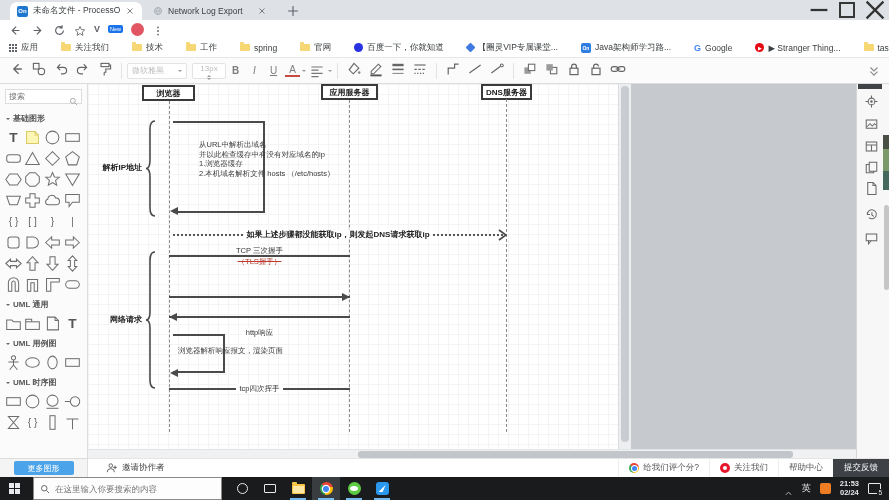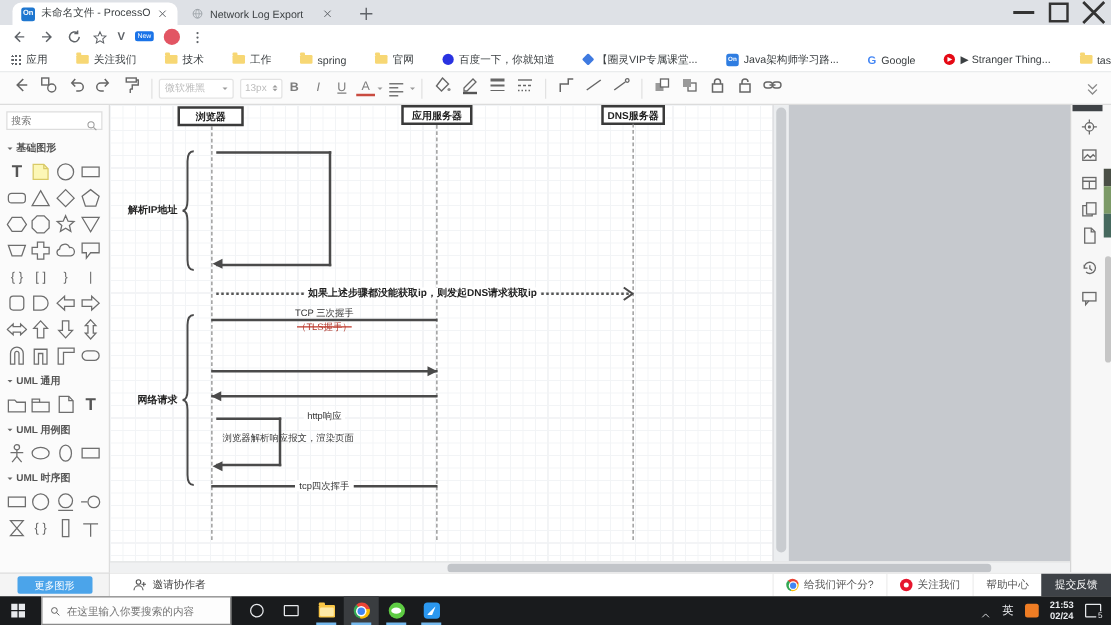--- a/index.html
+++ b/index.html
@@ -46,21 +46,21 @@
   .ic-gem{width:7px;height:7px;background:#3f7ae0;transform:rotate(45deg);display:inline-block;border-radius:1px;}
   .ic-on{width:10px;height:10px;background:#2f7de1;color:#fff;font-size:5px;font-weight:bold;border-radius:2px;display:inline-flex;align-items:center;justify-content:center;}
   .ic-g{font-size:9px;font-weight:bold;color:#4285f4;}
   .ic-play{width:9px;height:9px;border-radius:50%;background:#e50914;color:#fff;font-size:5px;display:inline-flex;align-items:center;justify-content:center;}
 
   
   .potoolbar{left:0;top:58px;width:889px;height:26px;background:#fbfbfb;border-bottom:1px solid #dcdcdc;display:flex;align-items:center;padding-left:6px;}
   .tbtn{width:16px;height:16px;margin:0 3px;display:inline-flex;align-items:center;justify-content:center;}
   .tsep{width:1px;height:16px;background:#e2e2e2;margin:0 5px;}
   .fontsel{width:60px;height:16px;border:1px solid #e3e3e3;border-radius:2px;background:#fff;color:#bcbcbc;font-size:8px;display:flex;align-items:center;padding:0 4px;justify-content:space-between;}
-  .sizesel{width:34px;height:16px;border:1px solid #e3e3e3;border-radius:2px;background:#fff;color:#bcbcbc;font-size:8px;display:flex;align-items:center;padding:0 3px;justify-content:space-between;margin-left:5px;}
+  .sizesel{width:34px;height:16px;border:1px solid #e3e3e3;border-radius:2px;background:#fff;color:#bcbcbc;font-size:8px;display:flex;align-items:center;padding:0 3px;justify-content:space-between;margin-left:5px;flex-direction:column;}
   .car{width:0;height:0;border:2.5px solid transparent;border-top-color:#9a9a9a;margin-top:3px;}
   .stepper{display:flex;flex-direction:column;gap:1px;}
   .stepper .up{width:0;height:0;border:2.5px solid transparent;border-bottom-color:#9a9a9a;}
   .stepper .dn{width:0;height:0;border:2.5px solid transparent;border-top-color:#9a9a9a;}
   .txtbtn{font-size:10px;color:#7d7d7d;width:15px;text-align:center;margin:0 2px;}
   .ubar{text-decoration:underline;}
   .fcolA{border-bottom:2px solid #c94b40;line-height:10px;}
   .collapse-r{position:absolute;right:8px;top:64px;width:14px;height:14px;}
 
   
@@ -122,21 +122,21 @@
   .stitem .cicon{width:10px;height:10px;border-radius:50%;background:conic-gradient(from -45deg,#ea4335 0 120deg,#fbbc05 0 240deg,#34a853 0 360deg);position:relative;}
   .stitem .cicon:after{content:"";position:absolute;left:2.5px;top:2.5px;width:5px;height:5px;border-radius:50%;background:#4285f4;box-shadow:0 0 0 1px #fff;}
   .weibo{width:10px;height:10px;border-radius:50%;background:#e6162d;position:relative;}
   .weibo:after{content:"";position:absolute;left:3px;top:3px;width:4px;height:4px;border-radius:50%;background:#fff;}
   .feedback{background:#3e4247;color:#fff !important;font-size:8.5px;display:flex;align-items:center;padding:0 11px;}
 
   
   .taskbar{left:0;top:477px;width:889px;height:23px;background:#191b1d;display:flex;align-items:center;}
   .winlogo{width:12px;height:12px;margin-left:9px;display:grid;grid-template-columns:5px 5px;grid-template-rows:5px 5px;gap:1px;}
   .winlogo div{background:#e8eaed;}
-  .tsearch{margin-left:12px;width:152px;height:23px;background:#fdfdfd;display:flex;align-items:center;padding:0 6px;gap:5px;border:1px solid #8a8a8a;}
+  .tsearch{margin-left:12px;width:189px;height:23px;background:#fdfdfd;display:flex;align-items:center;padding:0 6px;gap:5px;border:1px solid #8a8a8a;}
   .tsearch svg{width:10px;height:10px;stroke:#444;fill:none;stroke-width:1.6;}
   .tsearch input{border:none;outline:none;font-size:8.5px;color:#555;width:150px;background:transparent;}
   .tkicon{width:28px;height:23px;display:flex;align-items:center;justify-content:center;position:relative;}
   .tkicon.active{background:#3a3d40;}
   .underl:after{content:"";position:absolute;bottom:0;left:6px;right:6px;height:2px;background:#76b9ed;}
   .cortana{width:11px;height:11px;border:1.5px solid #e8eaed;border-radius:50%;}
   .taskview{width:12px;height:9px;border:1.2px solid #e8eaed;border-radius:1px;}
   .tfolder{width:13px;height:10px;background:#f9c646;border-radius:1px;position:relative;}
   .tfolder:before{content:"";position:absolute;top:-2px;left:0;width:5px;height:2px;background:#f9c646;border-radius:1px 1px 0 0;}
   .tfolder:after{content:"";position:absolute;top:2px;left:1px;right:1px;bottom:1px;background:#fde9a7;border-radius:1px;}
@@ -689,20 +689,26 @@
   <div class="abs canvas">
     <div class="actorbox" style="left:54px;top:1px;width:53px;">浏览器</div>
     <div class="actorbox" style="left:233px;top:0;width:57px;">应用服务器</div>
     <div class="actorbox" style="left:393px;top:0;width:51px;">DNS服务器</div>
     <div class="lifeline" style="left:81px;top:17px;height:331px;"></div>
     <div class="lifeline" style="left:261px;top:16px;height:332px;"></div>
     <div class="lifeline" style="left:418px;top:15px;height:333px;"></div>
 
     <div class="loopbox" style="left:85px;top:37px;width:92px;height:92px;"></div>
     <span class="ah-l" style="left:82px;top:123px;"></span>
+    <div style="position:absolute;left:111px;top:56px;">
+      <div class="noteline">从URL中解析出域名</div>
+      <div class="noteline">并以此检查缓存中有没有对应域名的ip</div>
+      <div class="noteline">1.浏览器缓存</div>
+      <div class="noteline">2.本机域名解析文件 hosts （/etc/hosts）</div>
+    </div>
     <svg class="bracesvg" style="left:56px;top:36px;" width="13" height="97">
       <path d="M11 1 Q6 1 6 9 L6 40 Q6 48.5 2 48.5 Q6 48.5 6 57 L6 88 Q6 96 11 96"></path>
     </svg>
     <div class="grlabel" style="left:2px;top:78px;width:52px;">解析IP地址</div>
 
     <div class="dnsline" style="left:85px;top:150px;width:330px;"></div>
     <svg style="position:absolute;left:410px;top:145px;" width="9" height="12">
         <path d="M1 1 L8 6 L1 11" fill="none" stroke="#4a4a4a" stroke-width="1.6"></path>
       </svg>
     <div class="dnslabel" style="left:110px;top:145px;width:280px;"><span>如果上述步骤都没能获取ip，则发起DNS请求获取ip</span></div>

